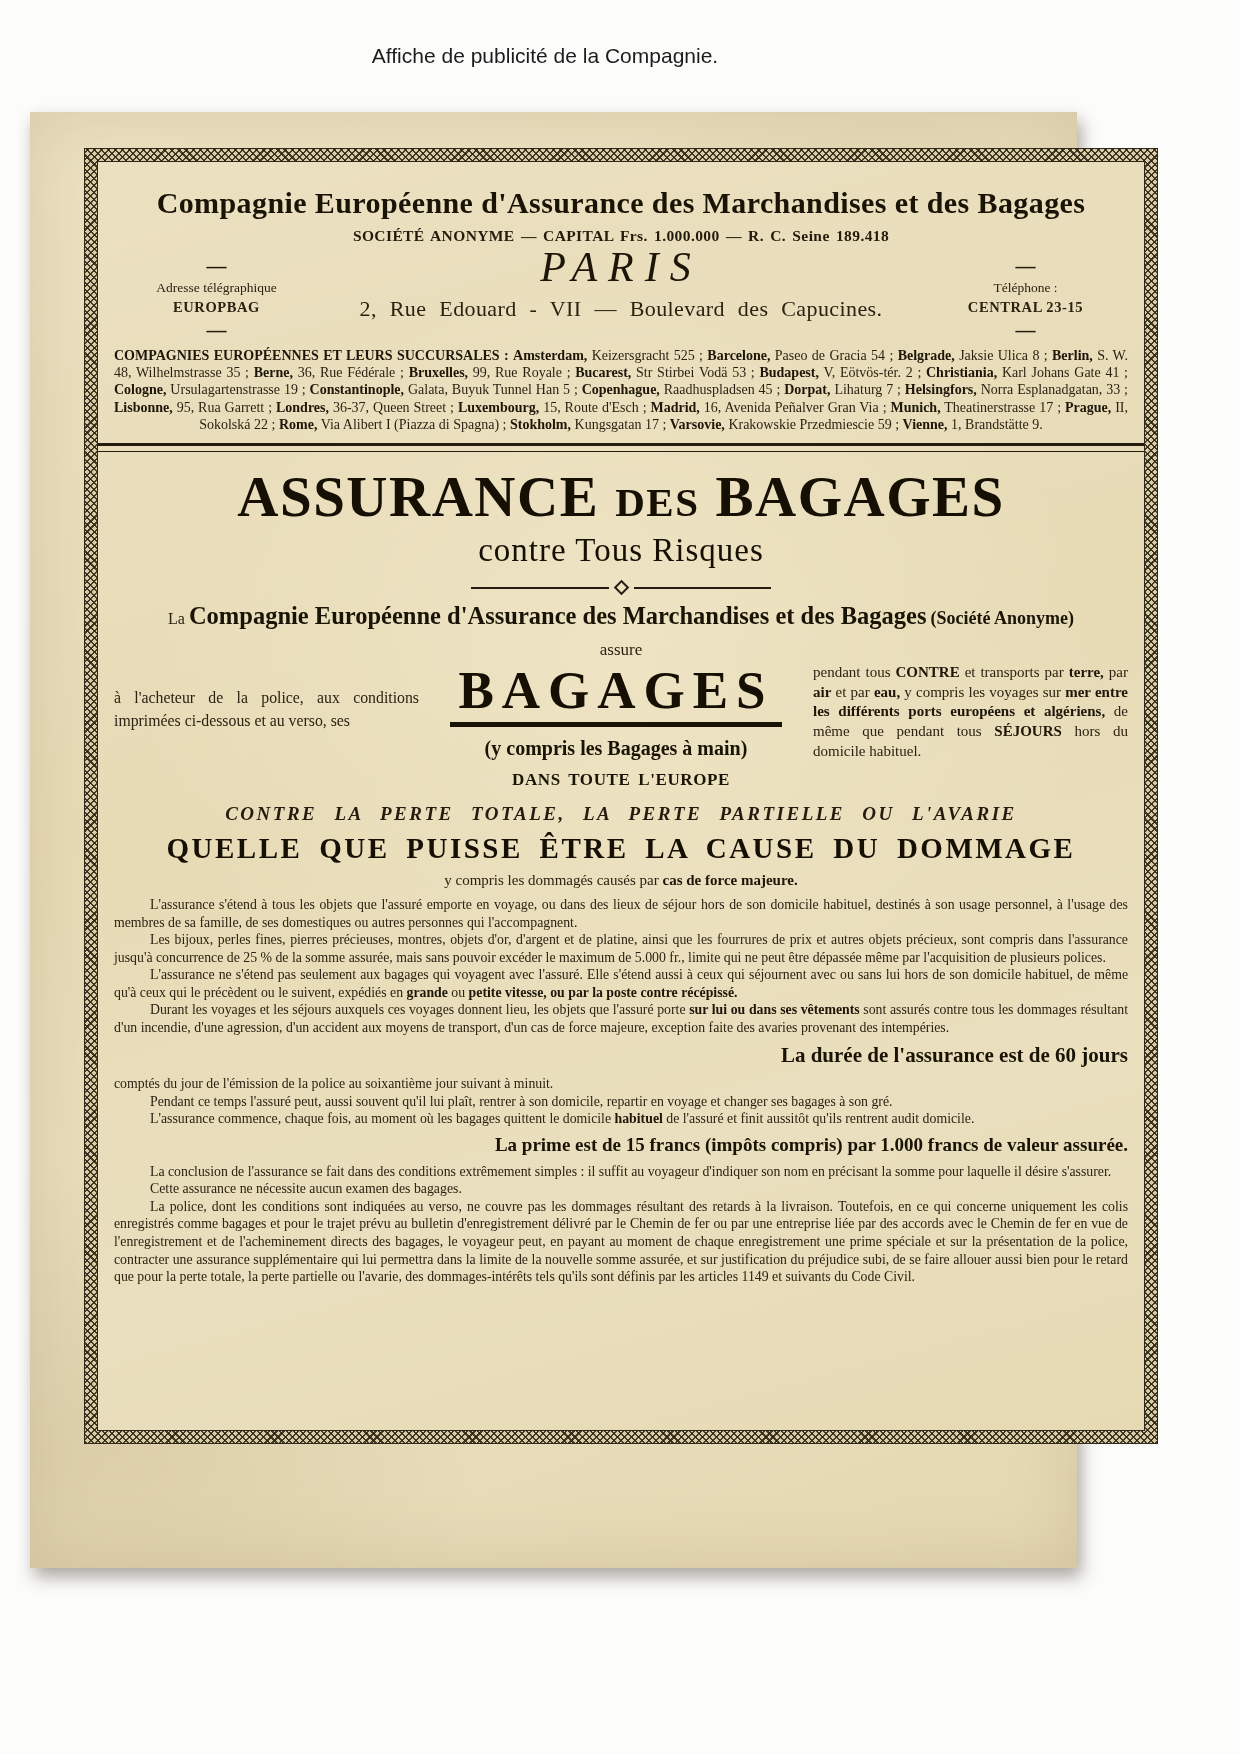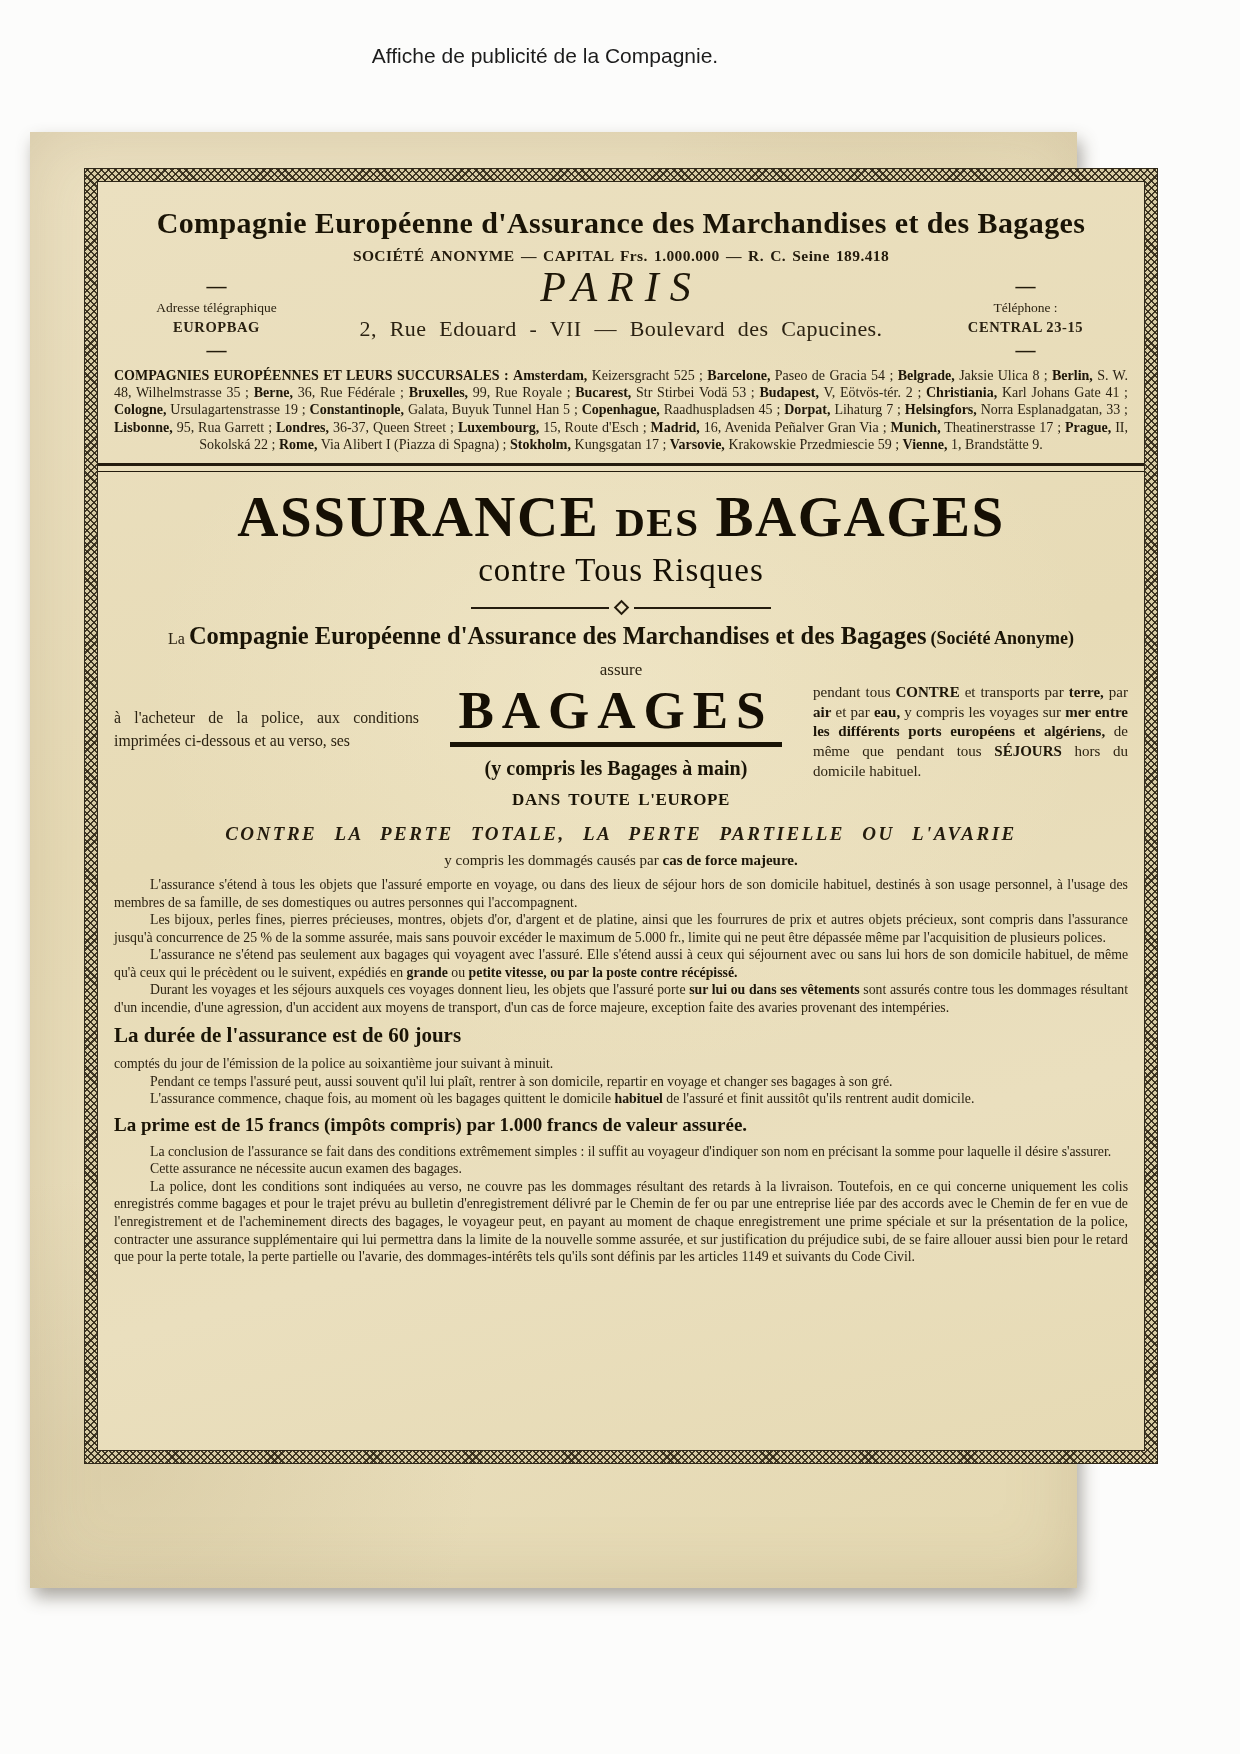--- a/index.html
+++ b/index.html
@@ -16,21 +16,20 @@
   
   .paper {
     position:absolute; left:30px; top:112px; width:1047px; height:1456px;
     background-color:#e9debc;
     background-image:
       radial-gradient(ellipse 420px 300px at 82% 10%, rgba(217,203,162,.55), transparent 70%),
       radial-gradient(ellipse 520px 420px at 8% 92%, rgba(203,188,146,.45), transparent 70%),
       radial-gradient(ellipse 640px 520px at 50% 45%, rgba(248,240,214,.38), transparent 72%),
       linear-gradient(160deg, #ece1c2, #e7dbb6 40%, #eadfbe 70%, #e4d8b1);
     box-shadow: 4px 9px 16px rgba(70,64,52,.45), inset 0 0 70px rgba(140,120,80,.22);
-    margin-top: 20px;
   }
   
   .frame {
     position:absolute; left:54px; top:36px; width:1074px; height:1296px;
     box-sizing:border-box; padding:12px;
     border:1px solid #2f281a;
     background:
       repeating-linear-gradient(45deg, rgba(42,34,18,.85) 0 1.5px, transparent 1.5px 5px),
       repeating-linear-gradient(-45deg, rgba(42,34,18,.85) 0 1.5px, transparent 1.5px 5px),
       #d8cca4;
@@ -96,21 +95,21 @@
   }
   .center-sub { font-weight:bold; font-size:20px; margin-top:10px; color:#1a1406; }
   .col-right { flex:1; font-size:15px; line-height:1.33; text-align:justify; padding-top:1px; }
   .europe { text-align:center; font-weight:bold; font-size:17px; letter-spacing:.6px; word-spacing:3px; margin-top:8px; color:#1a1406; }
   .contre { text-align:center; font-style:italic; font-weight:bold; font-size:19px; letter-spacing:2.5px; word-spacing:10px; margin-top:13px; color:#241c0e; }
   .quelle { text-align:center; font-weight:bold; font-size:29px; letter-spacing:2.5px; word-spacing:7px; margin-top:7px; color:#150f04; }
   .force { text-align:center; font-size:15px; margin-top:7px; }
   .paras { margin-top:7px; font-size:13.8px; line-height:1.27; text-align:justify; }
   .paras p { margin:0; text-indent:36px; }
   .paras p.noindent { text-indent:0; }
-  .subhead { text-align:left; font-weight:bold; font-size:21px; margin:7px 0 3px; color:#1a1406; }
+  .subhead { text-align:right; font-weight:bold; font-size:21px; margin:7px 0 3px; color:#1a1406; }
   .subhead.prime { font-size:19px; margin-top:6px; }
   b { color:#1d1609; }
 </style>
 </head>
 <body>
 
 <div class="page">
 
   <div class="doc-caption">Affiche de publicité de la Compagnie.</div>
 
@@ -168,20 +167,21 @@
             <div class="col-left">à l'acheteur de la police, aux conditions imprimées ci-dessous et au verso, ses</div>
             <div class="col-center">
               <span class="bagages-word">BAGAGES</span>
               <div class="center-sub">(y compris les Bagages à main)</div>
             </div>
             <div class="col-right">pendant tous <b>CONTRE</b> et transports par <b>terre,</b> par <b>air</b> et par <b>eau,</b> y compris les voyages sur <b>mer entre les différents ports européens et algériens,</b> de même que pendant tous <b>SÉJOURS</b> hors du domicile habituel.</div>
           </div>
 
           <div class="europe">DANS TOUTE L'EUROPE</div>
           <div class="contre">CONTRE LA PERTE TOTALE, LA PERTE PARTIELLE OU L'AVARIE</div>
+          <div class="quelle">QUELLE QUE PUISSE ÊTRE LA CAUSE DU DOMMAGE</div>
           <div class="force">y compris les dommagés causés par <b>cas de force majeure.</b></div>
 
           <div class="paras">
             <p>L'assurance s'étend à tous les objets que l'assuré emporte en voyage, ou dans des lieux de séjour hors de son domicile habituel, destinés à son usage personnel, à l'usage des membres de sa famille, de ses domestiques ou autres personnes qui l'accompagnent.</p>
             <p>Les bijoux, perles fines, pierres précieuses, montres, objets d'or, d'argent et de platine, ainsi que les fourrures de prix et autres objets précieux, sont compris dans l'assurance jusqu'à concurrence de 25 % de la somme assurée, mais sans pouvoir excéder le maximum de 5.000 fr., limite qui ne peut être dépassée même par l'acquisition de plusieurs polices.</p>
             <p>L'assurance ne s'étend pas seulement aux bagages qui voyagent avec l'assuré. Elle s'étend aussi à ceux qui séjournent avec ou sans lui hors de son domicile habituel, de même qu'à ceux qui le précèdent ou le suivent, expédiés en <b>grande</b> ou <b>petite vitesse, ou par la poste contre récépissé.</b></p>
             <p>Durant les voyages et les séjours auxquels ces voyages donnent lieu, les objets que l'assuré porte <b>sur lui ou dans ses vêtements</b> sont assurés contre tous les dommages résultant d'un incendie, d'une agression, d'un accident aux moyens de transport, d'un cas de force majeure, exception faite des avaries provenant des intempéries.</p>
           </div>
 
           <div class="subhead">La durée de l'assurance est de 60 jours</div>

